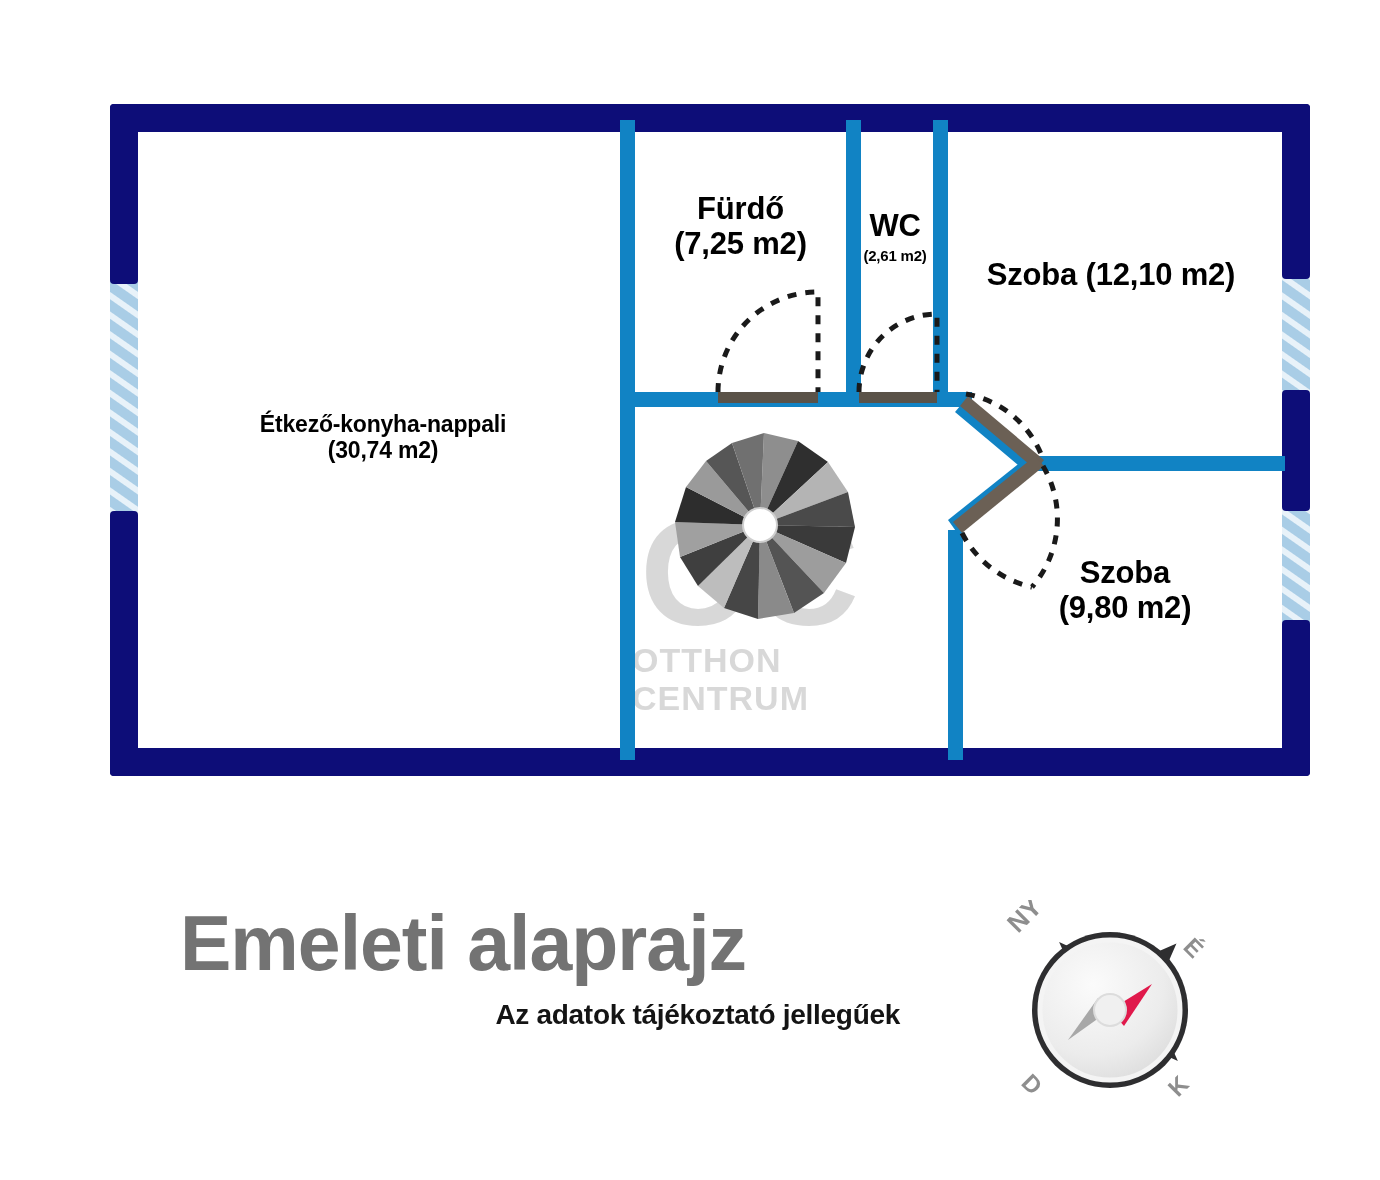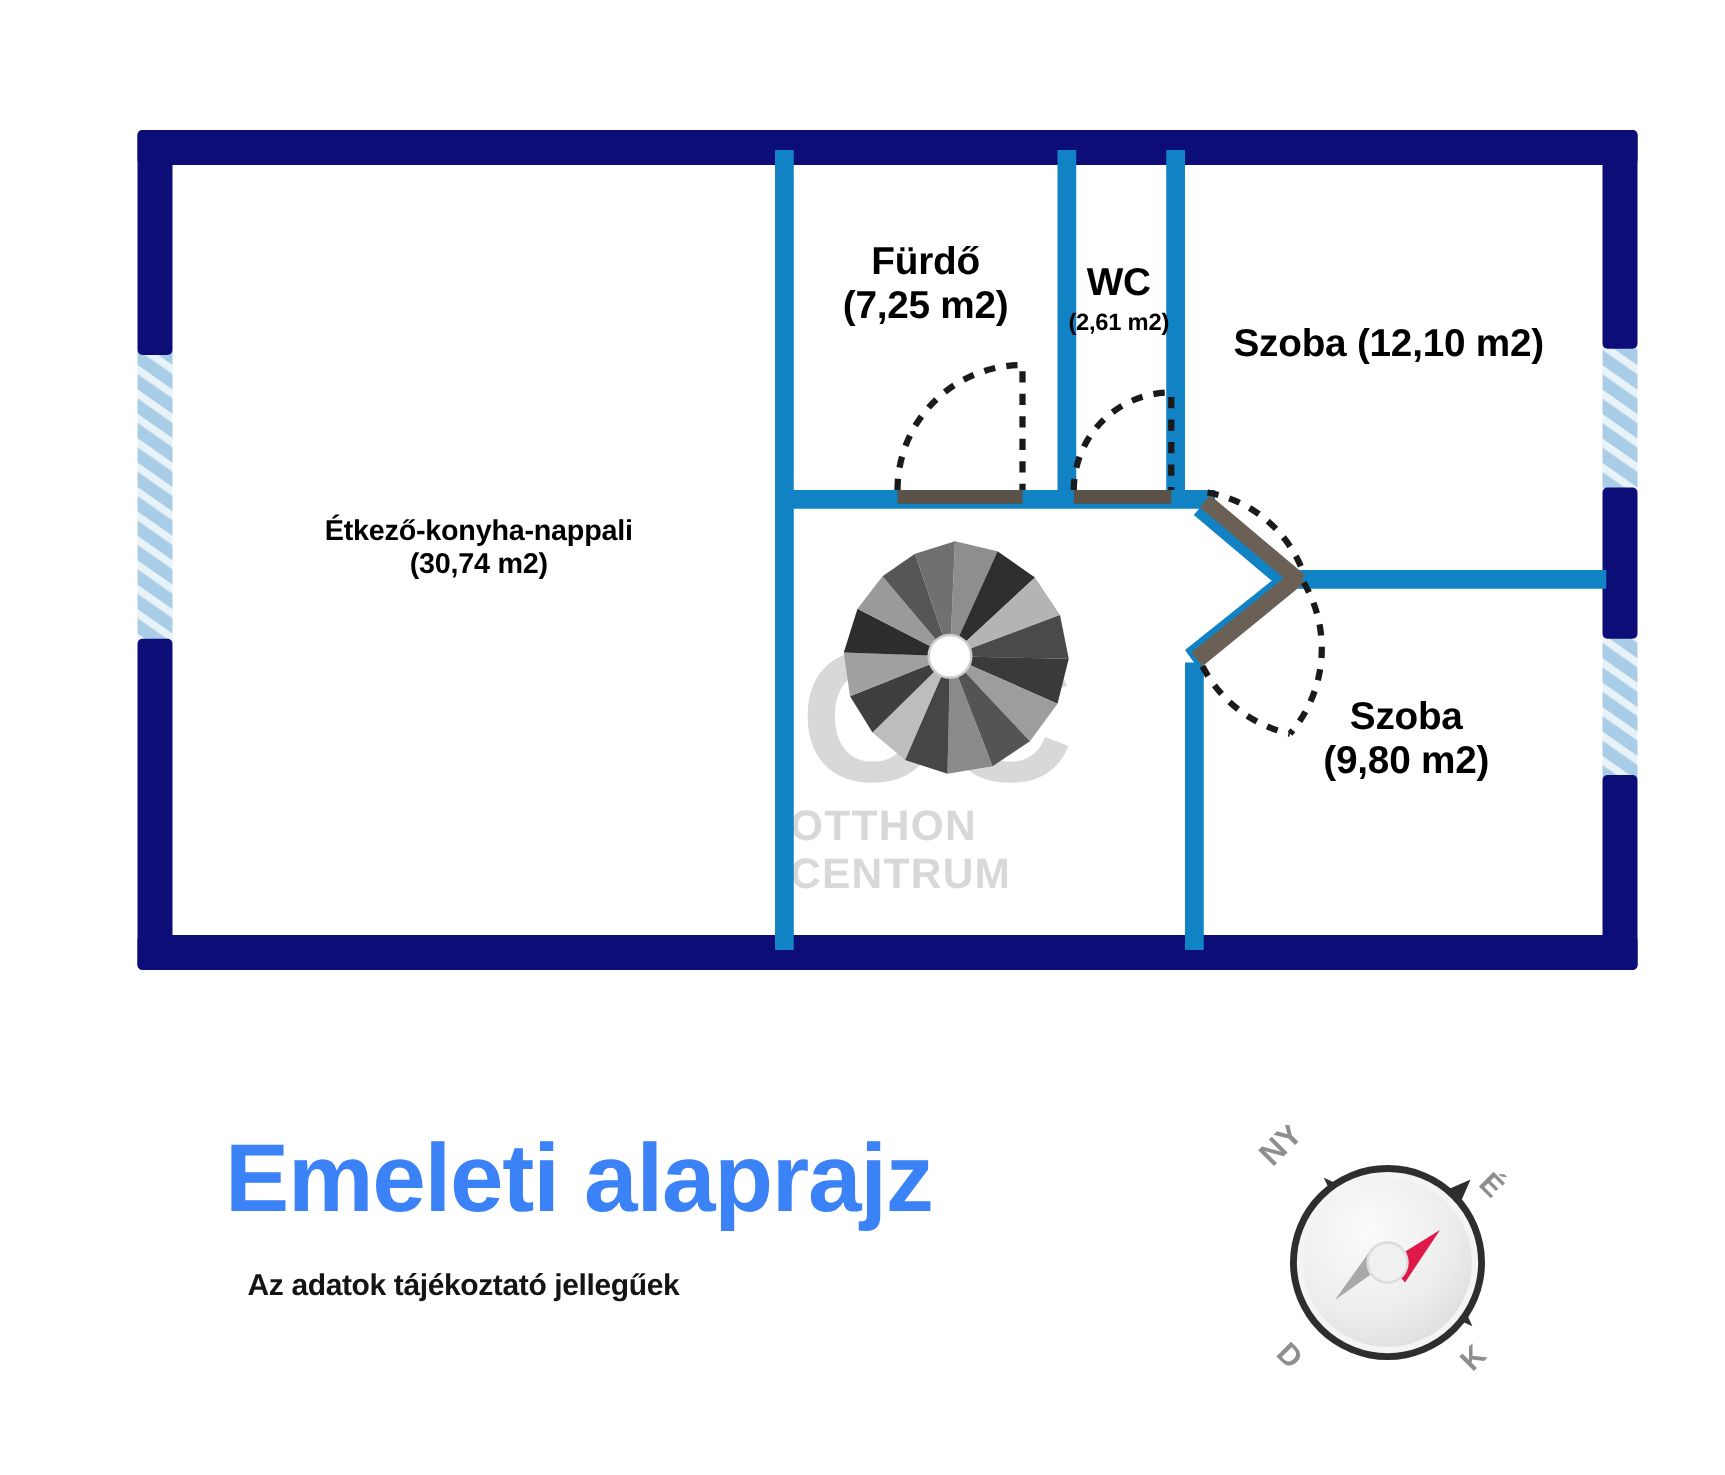--- a/index.html
+++ b/index.html
@@ -35,48 +35,49 @@
     white-space: nowrap;
     line-height: 1.12;
     letter-spacing: -0.2px;
   }
   .rl-name { display: block; }
   .rl-area { display: block; }
 
   #label-etkezo { left: 148px; top: 412px; font-size: 23px; width: 470px; }
   #label-furdo  { left: 628px; top: 192px; font-size: 31px; width: 225px; }
   #label-wc     { left: 846px; top: 192px; font-size: 31px; width: 98px; margin-top: 17px; }
-  #label-wc .rl-area { font-size: 19px; margin-top: 4px; }
+  #label-wc .rl-area { font-size: 15px; margin-top: 4px; }
   #label-szoba1 { left: 935px; top: 258px; font-size: 31px; width: 352px; }
   #label-szoba1 .rl-name, #label-szoba1 .rl-area { display: inline; }
   #label-szoba2 { left: 1010px; top: 556px; font-size: 31px; width: 230px; }
   #label-kozlekedo { left: 648px; top: 644px; font-size: 31px; width: 260px; }
 
   #title-block {
     position: absolute;
     left: 180px;
     top: 905px;
     width: 720px;
   }
   #plan-title {
     font-family: "Liberation Sans", sans-serif;
     font-weight: bold;
     font-size: 77px;
-    color: #3b82f6;
+    color: #737373;
     letter-spacing: -1px;
     line-height: 1;
     margin: 0;
   }
   #plan-subtitle {
     font-family: "Liberation Sans", sans-serif;
     font-weight: bold;
-    font-size: 24px;
+    font-size: 28px;
     color: #141414;
-    margin: 33px 0 0 18px;
+    margin: 17px 0 0 18px;
     letter-spacing: -0.3px;
+    text-align: right;
   }
   #compass-wrap {
     position: absolute;
     left: 1000px;
     top: 900px;
     width: 220px;
     height: 220px;
   }
   .wm-text {
     font-family: "Liberation Sans", sans-serif;

